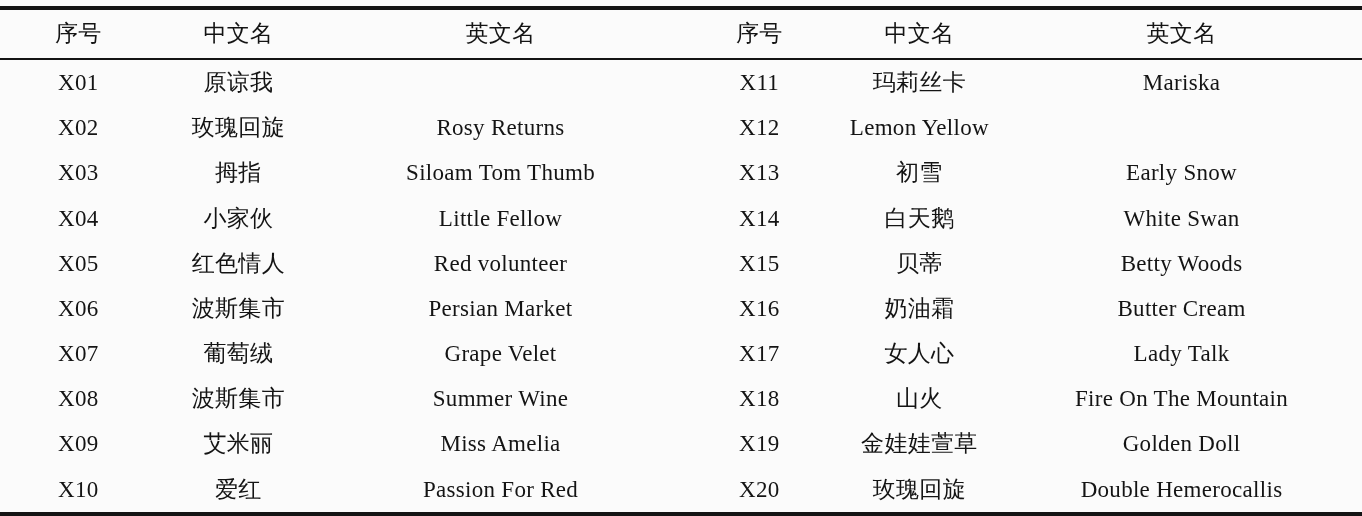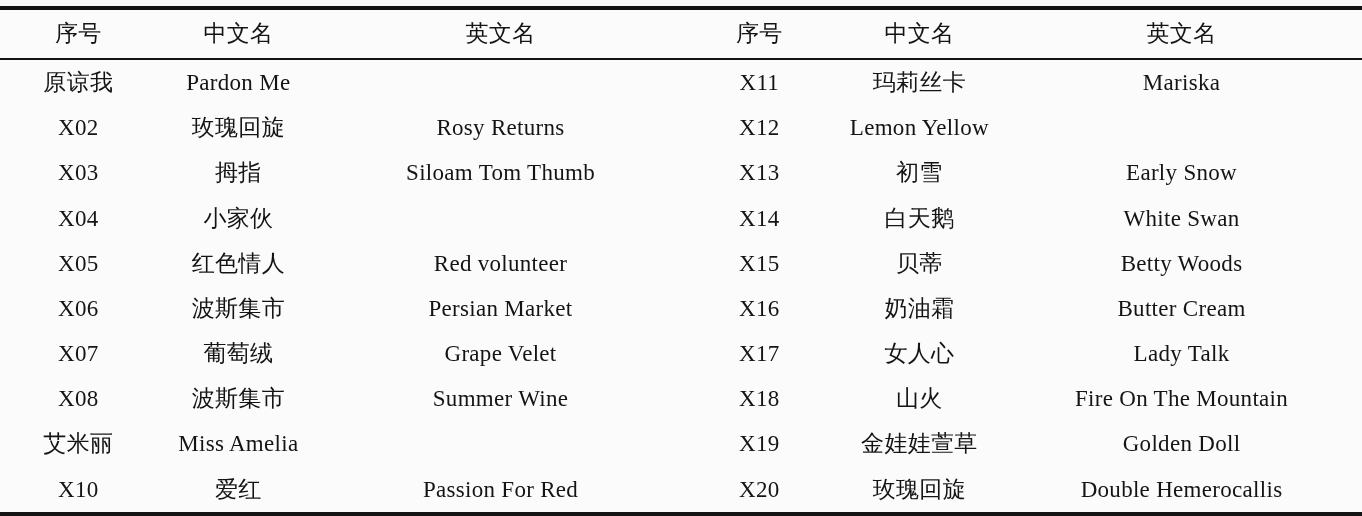--- a/index.html
+++ b/index.html
@@ -62,36 +62,37 @@
     <div class="half hdr-grid">
       <div class="cell th">序号</div>
       <div class="cell th">中文名</div>
       <div class="cell th">英文名</div>
     </div>
   </div>
 
   <div class="tbody">
     <div class="half">
         <div class="row">
+          <div class="cell">X01</div>
           <div class="cell">原谅我</div>
-          <div class="cell">Pardon Me</div>
         </div>
         <div class="row">
           <div class="cell">X02</div>
           <div class="cell">玫瑰回旋</div>
           <div class="cell">Rosy Returns</div>
         </div>
         <div class="row">
           <div class="cell">X03</div>
           <div class="cell">拇指</div>
           <div class="cell">Siloam Tom Thumb</div>
         </div>
         <div class="row">
           <div class="cell">X04</div>
           <div class="cell">小家伙</div>
+          <div class="cell">Little Fellow</div>
         </div>
         <div class="row">
           <div class="cell">X05</div>
           <div class="cell">红色情人</div>
           <div class="cell">Red volunteer</div>
         </div>
         <div class="row">
           <div class="cell">X06</div>
           <div class="cell">波斯集市</div>
           <div class="cell">Persian Market</div>
@@ -100,20 +101,21 @@
           <div class="cell">X07</div>
           <div class="cell">葡萄绒</div>
           <div class="cell">Grape Velet</div>
         </div>
         <div class="row">
           <div class="cell">X08</div>
           <div class="cell">波斯集市</div>
           <div class="cell">Summer Wine</div>
         </div>
         <div class="row">
+          <div class="cell">X09</div>
           <div class="cell">艾米丽</div>
           <div class="cell">Miss Amelia</div>
         </div>
         <div class="row">
           <div class="cell">X10</div>
           <div class="cell">爱红</div>
           <div class="cell">Passion For Red</div>
         </div>
       </div>
     <div class="half">

